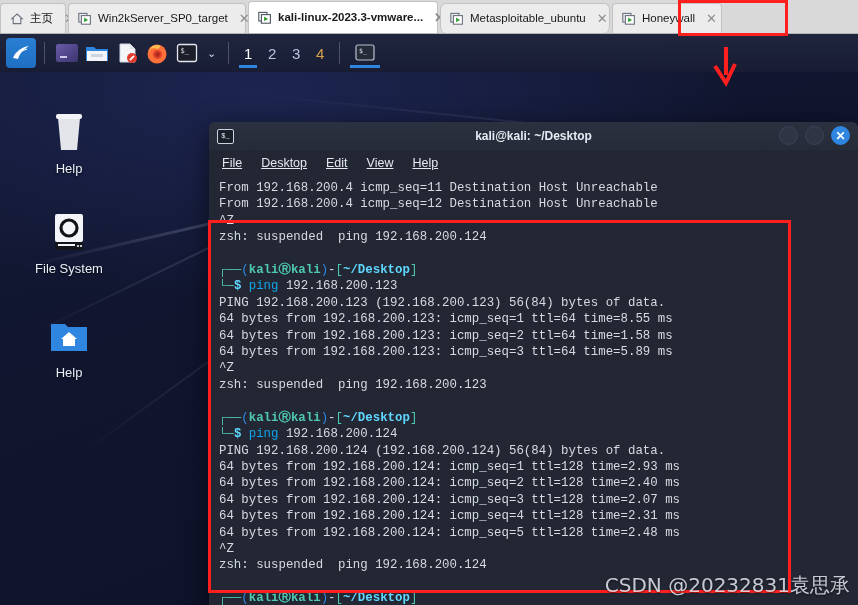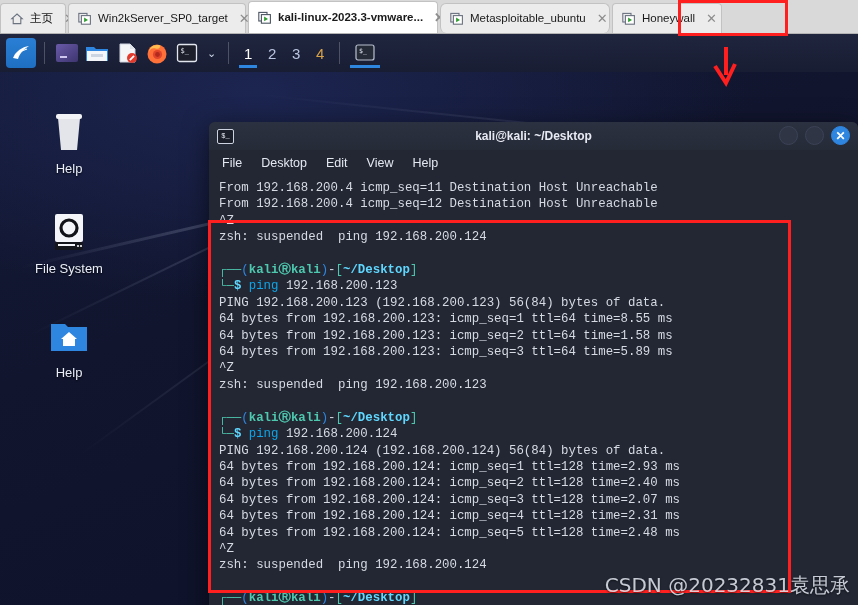--- a/index.html
+++ b/index.html
@@ -163,20 +163,21 @@
   .annot-red {
     position: absolute; right: 82px; top: 3px;
     color: #ff2020; font-size: 16px; font-weight: bold;
     font-family: "DejaVu Sans", sans-serif;
     letter-spacing: 0px; white-space: nowrap;
   }
   .term-menu {
     height: 26px; display: flex; align-items: center; gap: 19px;
     padding-left: 13px; font-size: 12.5px; color: #e4e8f1;
     background: #222733;
+    text-decoration: underline;
   }
   .term-body {
     position: relative;
     padding: 4px 0 0 10px;
     font-family: "Liberation Mono", "DejaVu Sans Mono", monospace;
     font-size: 12.4px;
     line-height: 16.4px;
     color: #d6dae3;
     white-space: pre;
     height: 451px;

